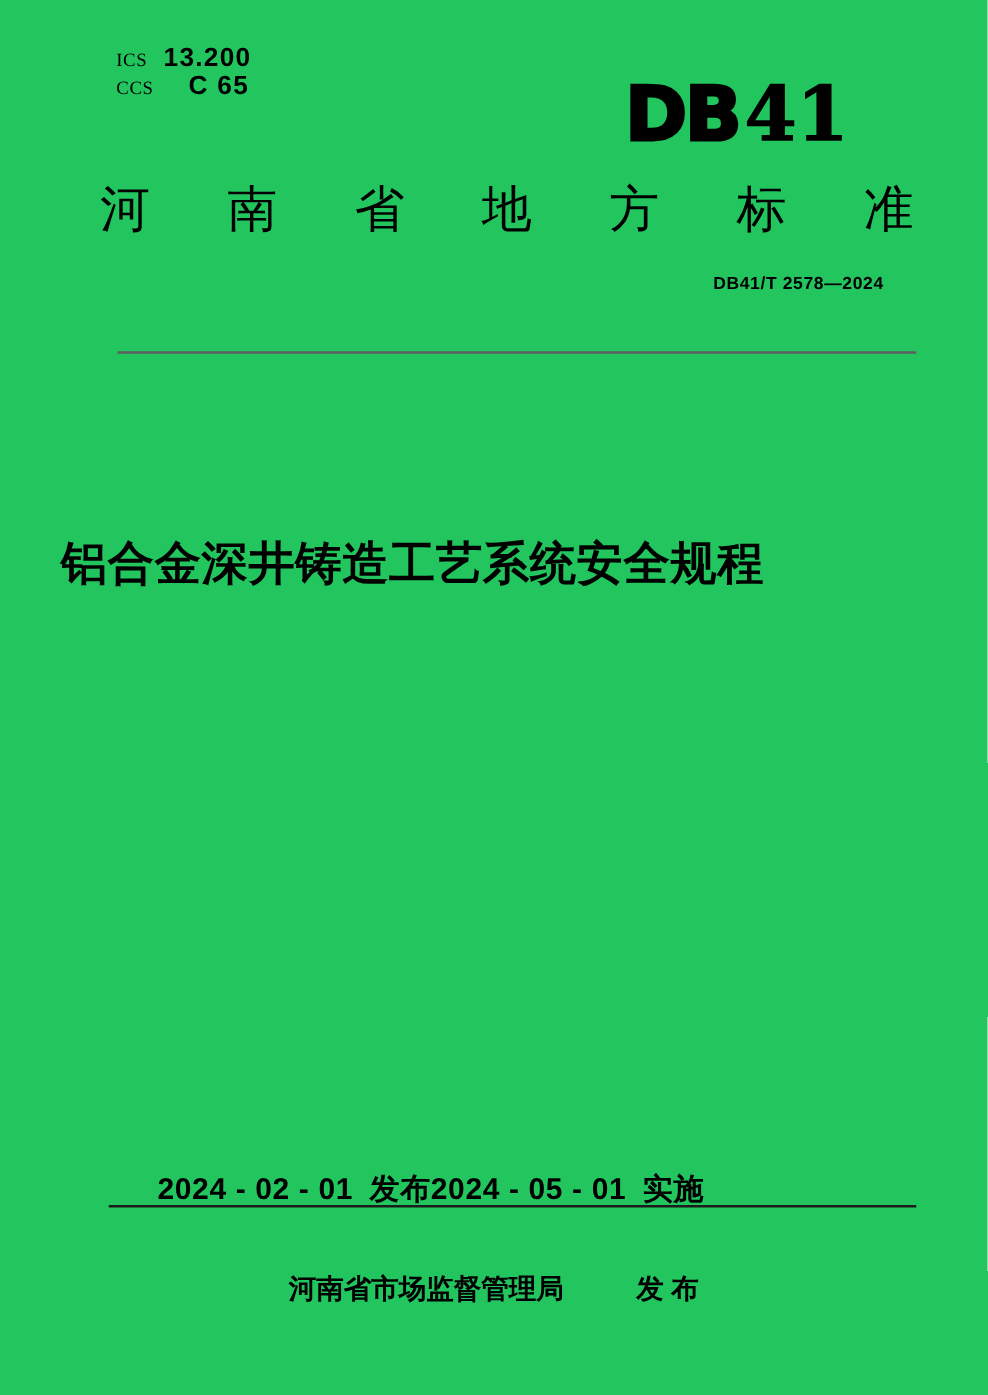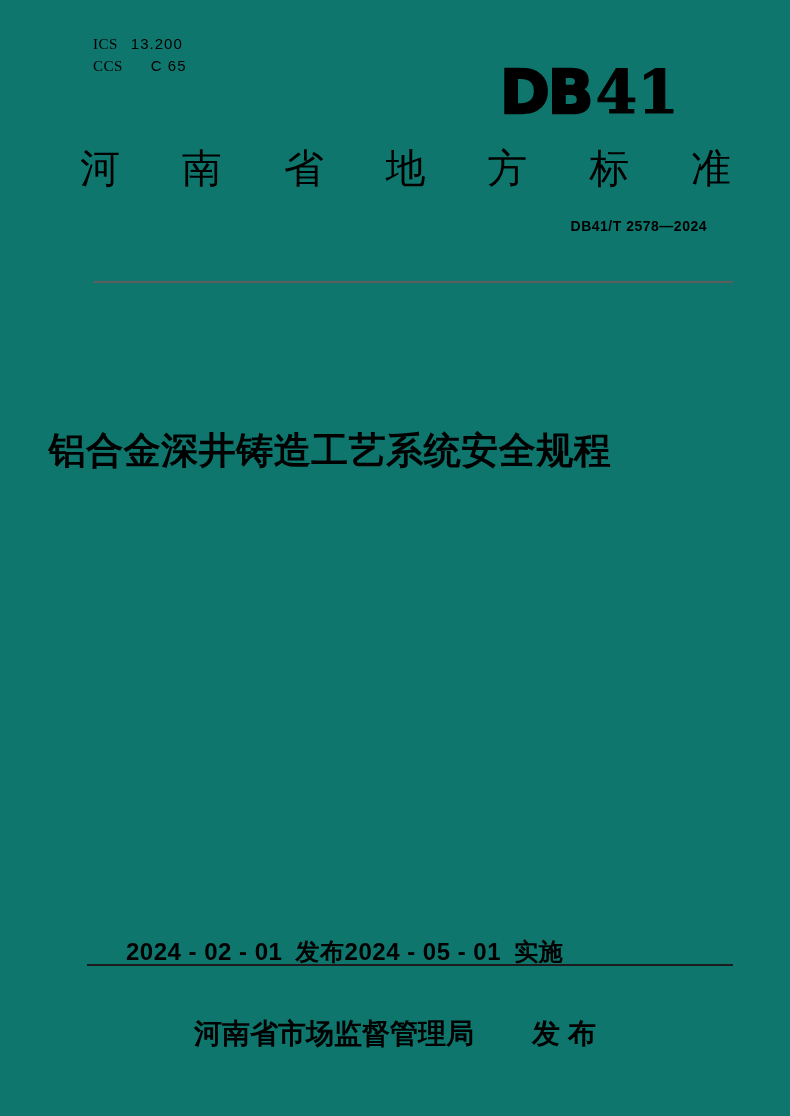--- a/index.html
+++ b/index.html
@@ -4,21 +4,21 @@
 <style>
   * { margin: 0; padding: 0; box-sizing: border-box; }
   html, body { background: #e8e8e8; }
   body { font-family: "Liberation Sans", sans-serif; color: #000; }
 
   .page {
     position: relative;
     width: 790px;
     height: 1116px;
     margin: 0 auto;
-    background: #0f766e;
+    background: #22c55e;
     overflow: hidden;
   }
 
   
   .code-row {
     position: absolute;
     left: 93px;
     display: flex;
     align-items: baseline;
     font-size: 15px;
@@ -26,24 +26,24 @@
   }
   .code-row.ics { top: 36px; }
   .code-row.ccs { top: 58px; gap: 15px; }
   .code-label {
     font-family: "Liberation Serif", "DejaVu Serif", serif;
     letter-spacing: 0.5px;
   }
   .code-value {
     margin-left: 13px;
     font-family: "Liberation Sans", sans-serif;
-    font-weight: normal;
+    font-weight: bold;
     font-stretch: condensed;
     letter-spacing: 1px;
-    font-size: 15px;
+    font-size: 21px;
   }
 
   
   .logo {
     position: absolute;
     top: 62px;
     left: 500px;
     width: 185px;
     font-size: 60px;
     line-height: 1;
@@ -134,21 +134,21 @@
   .date-item { white-space: nowrap; letter-spacing: 0.5px; }
   .date-item .date-label { margin-left: 6px; }
 
   
   .publisher-row {
     position: absolute;
     top: 1020px;
     left: 0;
     width: 790px;
     text-align: center;
-    font-size: 28px;
+    font-size: 22px;
     line-height: 1;
     font-weight: bold;
     white-space: nowrap;
   }
   .publisher-row .gap { display: inline-block; width: 58px; }
 </style>
 </head>
 <body>
 
 <div class="page">

